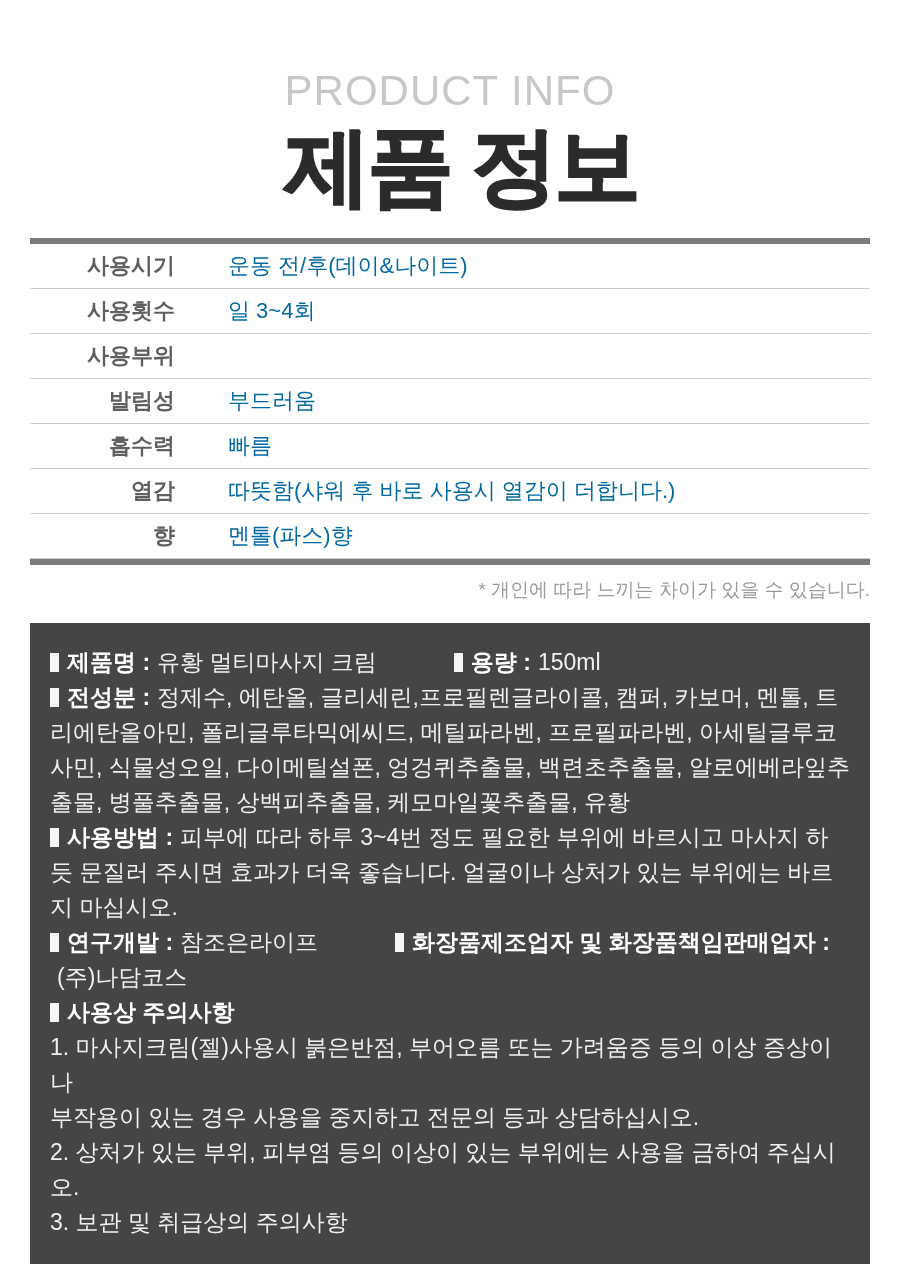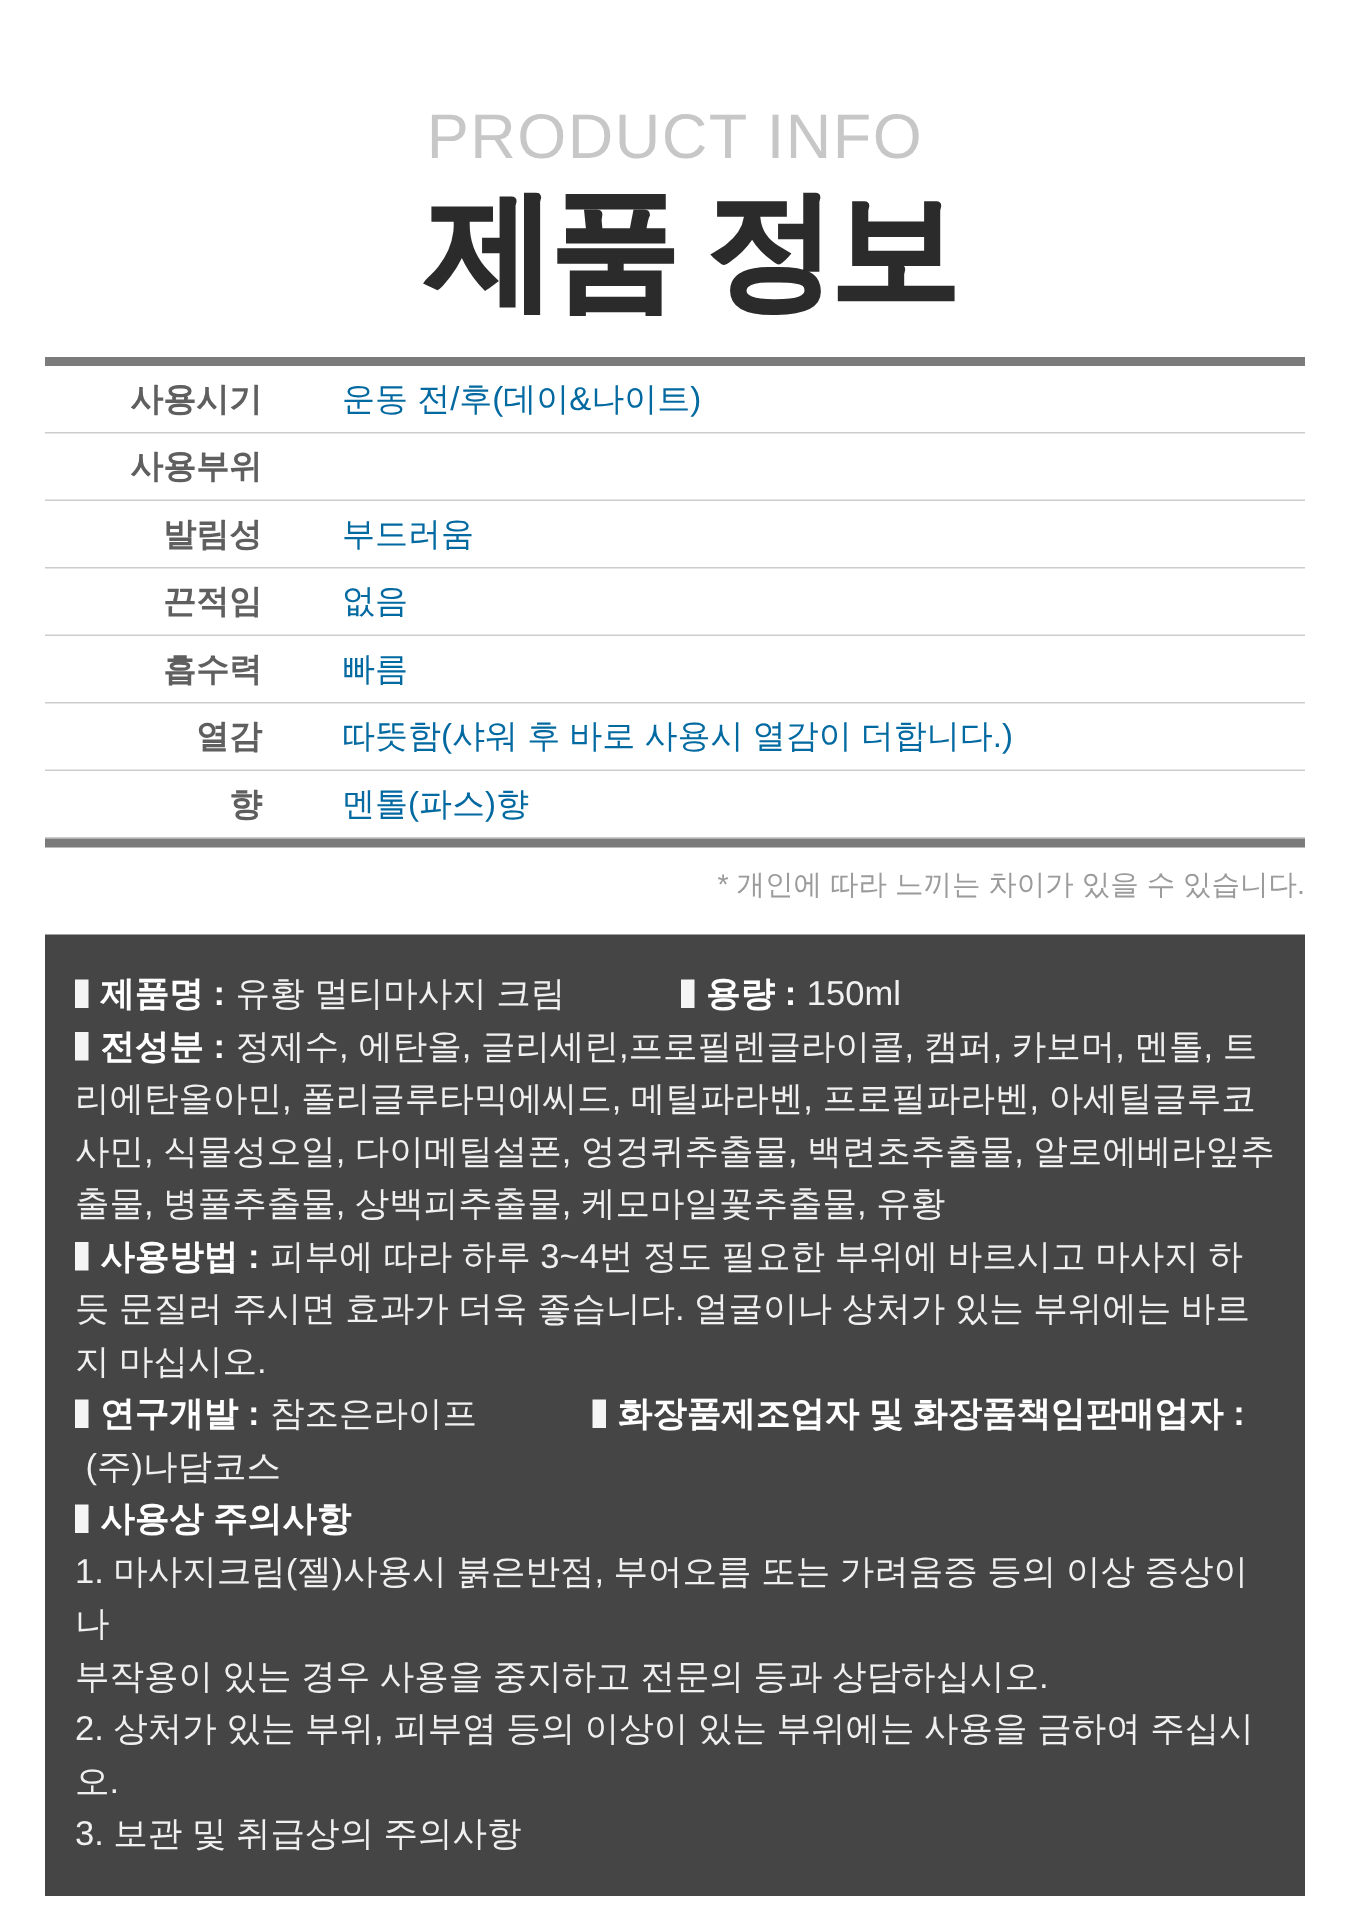--- a/index.html
+++ b/index.html
@@ -72,29 +72,29 @@
   </div>
 
   <div class="spec">
     <div class="bar"></div>
 
     <div class="spec-row">
       <div class="spec-label">사용시기</div>
       <div class="spec-value">운동 전/후(데이&amp;나이트)</div>
     </div>
     <div class="spec-row">
+      <div class="spec-label">사용횟수</div>
+      <div class="spec-value">일 3~4회</div>
+    </div>
+    <div class="spec-row">
       <div class="spec-label">사용부위</div>
     </div>
     <div class="spec-row">
       <div class="spec-label">발림성</div>
       <div class="spec-value">부드러움</div>
-    </div>
-    <div class="spec-row">
-      <div class="spec-label">끈적임</div>
-      <div class="spec-value">없음</div>
     </div>
     <div class="spec-row">
       <div class="spec-label">흡수력</div>
       <div class="spec-value">빠름</div>
     </div>
     <div class="spec-row">
       <div class="spec-label">열감</div>
       <div class="spec-value">따뜻함(샤워 후 바로 사용시 열감이 더합니다.)</div>
     </div>
     <div class="spec-row">

